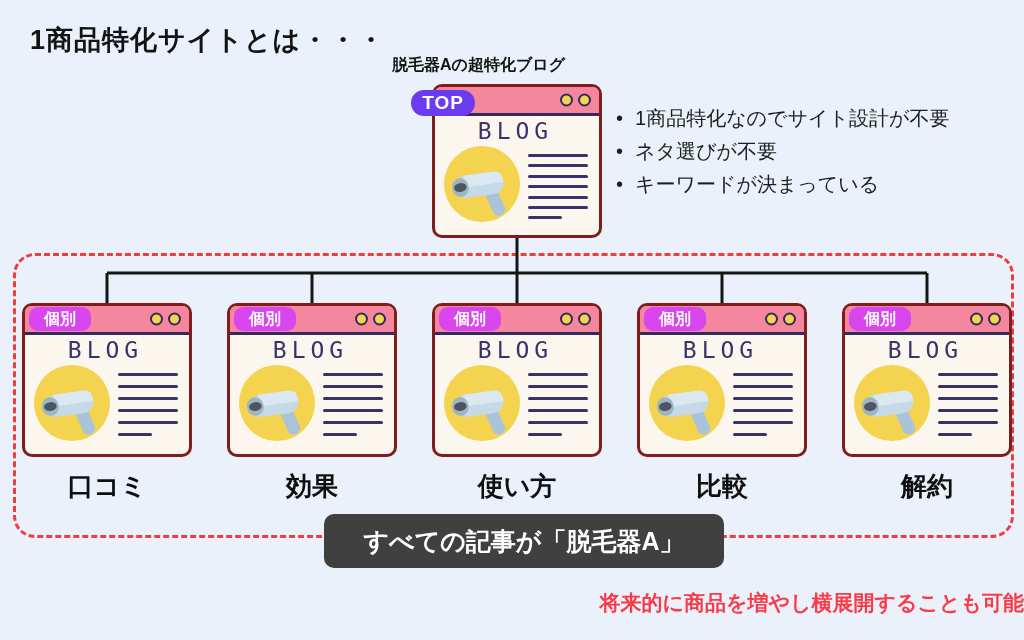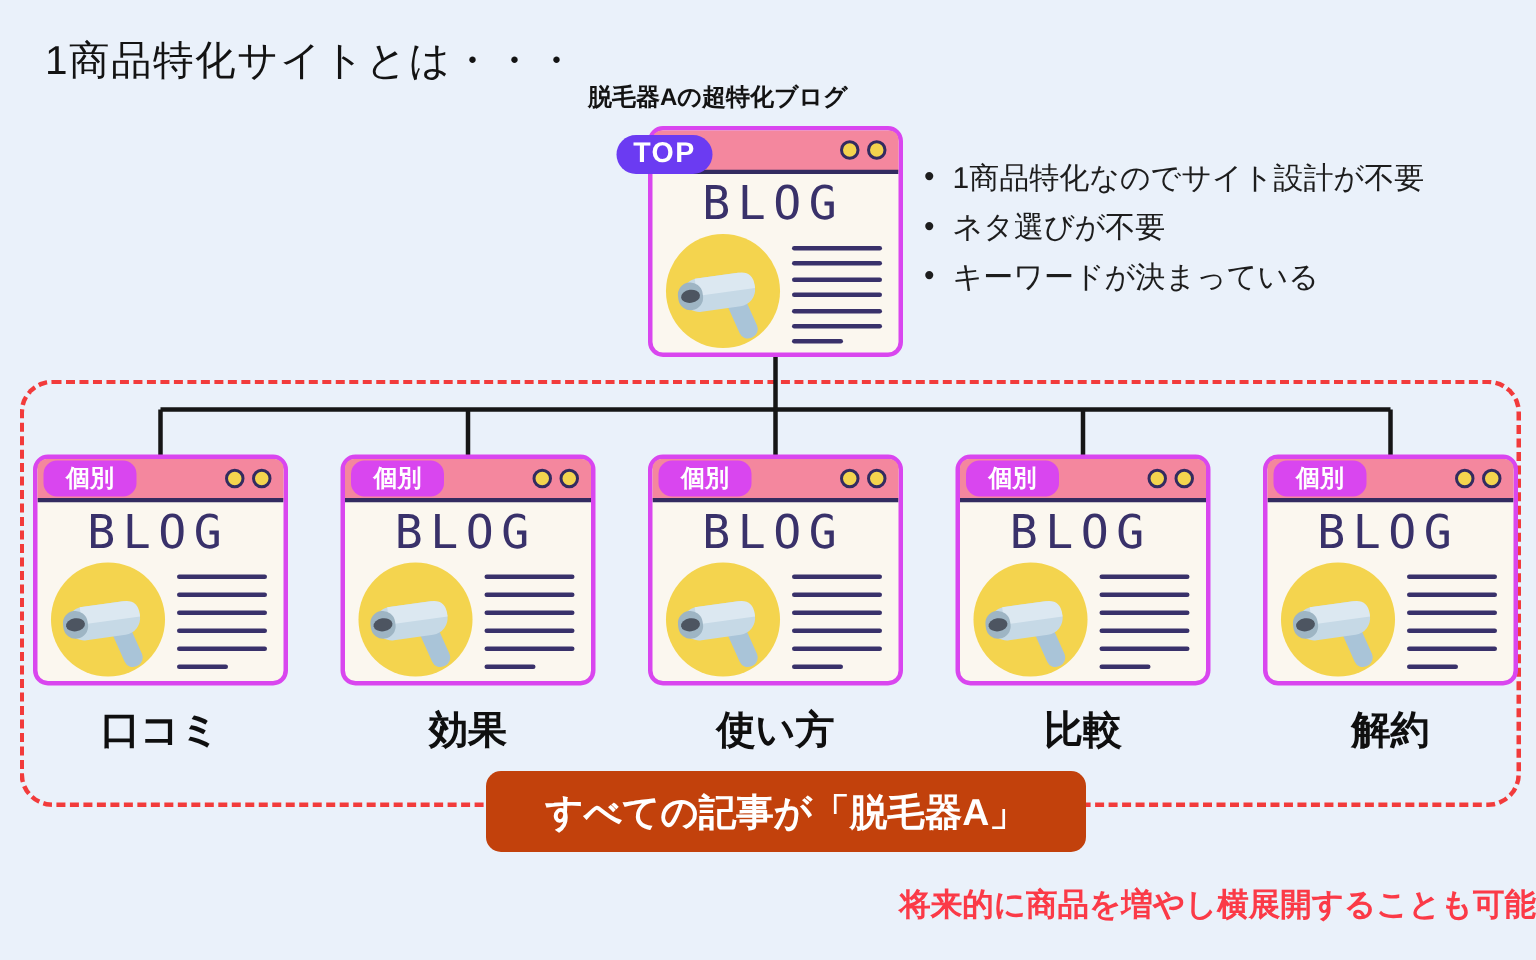--- a/index.html
+++ b/index.html
@@ -4,32 +4,32 @@
 <style>
   html,body{margin:0;padding:0;}
   body{
     width:1024px;height:640px;position:relative;overflow:hidden;
     background:#EAF1FA;
     font-family:"Liberation Sans","DejaVu Sans",sans-serif;
   }
   .abs{position:absolute;}
   
   .page-title{
-    left:30px;top:22px;font-size:27px;font-weight:normal;color:#131313;
+    left:30px;top:22px;font-size:27px;font-weight:bold;color:#131313;
     letter-spacing:1px;
   }
   
   .top-caption{
     left:392px;top:55px;width:250px;
     font-size:16px;font-weight:bold;color:#131313;
   }
   
   .site-card{
     width:170px;height:154px;box-sizing:border-box;
-    background:#FBF7EF;border:3px solid #d946ef;border-radius:10px;
+    background:#FBF7EF;border:3px solid #7f1d1d;border-radius:10px;
   }
   .card-header{
     position:relative;height:26px;background:#F4879E;
     border-bottom:3px solid #332B60;border-radius:6px 6px 0 0;
   }
   .dots{position:absolute;right:8px;top:50%;transform:translateY(-50%);display:flex;gap:5px;}
   .dot{width:13px;height:13px;border-radius:50%;background:#F4D44E;
     border:2.5px solid #332B60;box-sizing:border-box;}
   .badge{
     position:absolute;color:#ffffff;font-weight:bold;
@@ -39,21 +39,21 @@
     left:-24px;top:3px;width:64px;height:26px;background:#6B3BF2;
     border-radius:13px;font-size:19px;letter-spacing:1px;
   }
   .badge-kobetsu{
     left:4px;top:1px;width:62px;height:24px;background:#d946ef;
     border-radius:9px;font-size:16px;
   }
   .card-body{padding:2px 11px 6px 8px;}
   .blog-title{
     text-align:center;font-family:"DejaVu Sans Mono","Liberation Mono",monospace;
-    color:#39316A;font-size:31px;letter-spacing:5px;
+    color:#39316A;font-size:23px;letter-spacing:5px;
   }
   .card-content{display:flex;align-items:flex-start;gap:7px;margin-top:1px;}
   .icon-wrap{width:78px;height:78px;flex:none;}
   .lines{flex:1;padding-top:9px;}
   .line{height:3px;background:#39316A;border-radius:2px;margin-bottom:7.4px;}
   .lines-child .line{margin-bottom:9px;}
   .line.short{width:56%;margin-bottom:0;}
   
   .bullets{left:616px;top:102px;}
   .bullet-row{display:flex;align-items:center;height:33px;font-size:20px;color:#1d1d1d;}
@@ -63,21 +63,21 @@
     left:13px;top:253px;width:1001px;height:285px;box-sizing:border-box;
     border:3px dashed #F23B3B;border-radius:22px;
   }
   
   .connector-layer{left:0;top:0;width:1024px;height:640px;pointer-events:none;}
   
   .card-label{top:469px;width:170px;text-align:center;
     font-size:26px;font-weight:bold;color:#0f0f0f;}
   
   .banner{
-    left:324px;top:514px;width:400px;height:54px;background:#c2410c;
+    left:324px;top:514px;width:400px;height:54px;background:#404040;
     border-radius:10px;display:flex;align-items:center;justify-content:center;
     color:#ffffff;font-size:25px;font-weight:bold;z-index:5;
   }
   
   .footnote{
     left:0;top:589px;width:1024px;text-align:right;
     font-size:21px;font-weight:bold;color:#FB3A47;
   }
 </style>
 </head>

